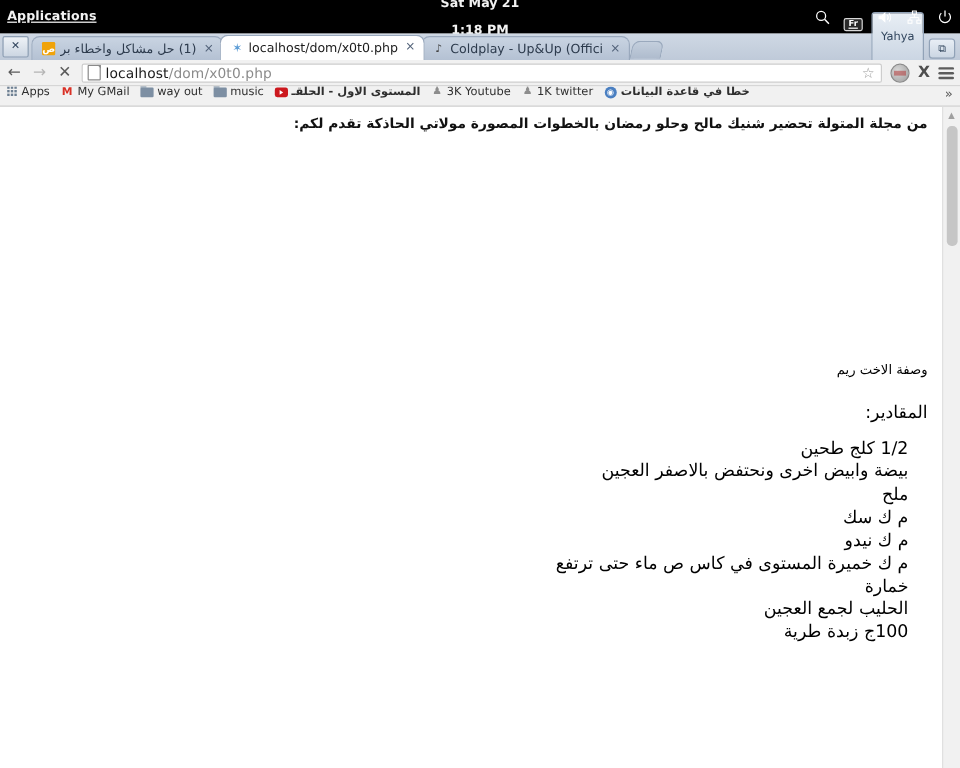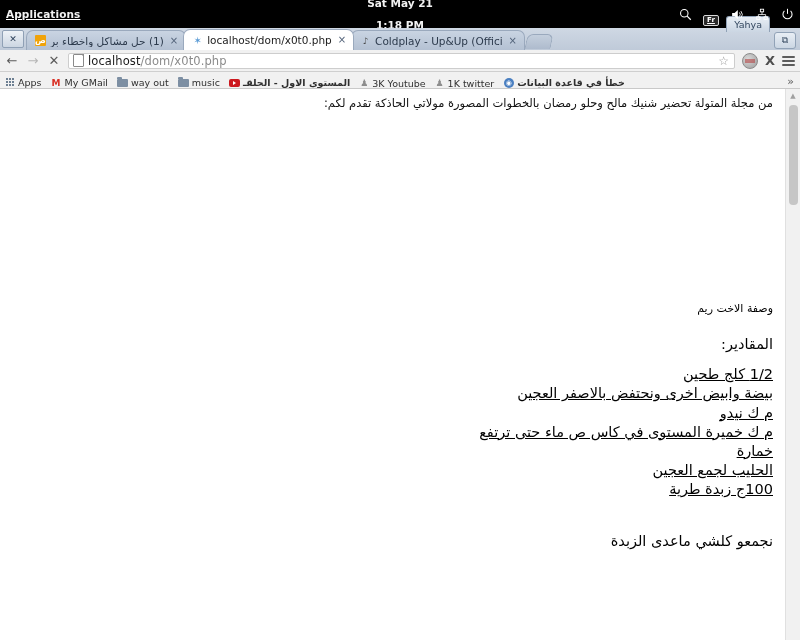--- a/index.html
+++ b/index.html
@@ -177,23 +177,23 @@
     margin-left: 4px;
     background: linear-gradient(#c4cfdd, #aebbcd);
     border: 1px solid #9aa9bd;
     border-bottom: none;
     border-radius: 6px 6px 0 0;
     transform: skewX(-12deg);
   }
   .user-chip {
     position: absolute;
     right: 30px;
-    bottom: 18px;
+    bottom: 0;
     height: 15px;
-    padding: 0 7px;
+    padding: 12px 7px;
     font-size: 9.5px;
     color: #33475f;
     background: linear-gradient(#e8eef5, #cbd6e3);
     border: 1px solid #91a2b7;
     border-bottom: none;
     border-radius: 3px 3px 0 0;
     display: flex;
     align-items: center;
   }
   .win-restore {
@@ -316,21 +316,21 @@
     background: #5c5c5c;
     border-radius: 1px;
   }
 
   
   .bookmarks {
     height: 17px;
     background: #f1f1f1;
     border-bottom: 1px solid #c9c9c9;
     display: flex;
-    align-items: flex-end;
+    align-items: flex-start;
     padding: 0 4px;
     gap: 9px;
     box-sizing: border-box;
     font-size: 9.5px;
     color: #333333;
     overflow: hidden;
     white-space: nowrap;
   }
   .bm {
     display: inline-flex;
@@ -429,20 +429,21 @@
     box-sizing: border-box;
   }
   .intro-line {
     font-size: 11.5px;
     line-height: 1.45;
     color: #111111;
     direction: rtl;
     text-align: right;
     white-space: nowrap;
     margin: 0;
+    font-weight: bold;
   }
   .recipe-block {
     position: absolute;
     top: 212px;
     right: 12px;
     left: 8px;
     direction: rtl;
     text-align: right;
     font-size: 14.5px;
     line-height: 1.6;
@@ -453,23 +454,22 @@
     margin: 0 0 16px 0;
     line-height: 1.5;
   }
   .section-head {
     font-size: 14.5px;
     margin: 0 0 10px 0;
     line-height: 1.5;
   }
   .ingredient-list {
     list-style: none;
-    margin: 0 0 18px 0;
+    margin: 0 16px 18px 0;
     padding: 0;
-    text-decoration: underline;
   }
   .ingredient-list li {
     font-size: 14.5px;
     line-height: 1.32;
     margin: 0;
     white-space: nowrap;
   }
   .method-line {
     font-size: 14.5px;
     line-height: 1.5;
@@ -664,29 +664,30 @@
     <p class="intro-line">من مجلة المتولة تحضير شنيك مالح وحلو رمضان بالخطوات المصورة مولاتي الحاذكة تقدم لكم:</p>
 
     <div class="recipe-block">
       <p class="recipe-title">وصفة الاخت ريم</p>
 
       <p class="section-head">المقادير:</p>
 
       <ul class="ingredient-list">
         <li>1/2 كلج طحين</li>
         <li>بيضة وابيض اخرى ونحتفض بالاصفر العجين</li>
+        <li>ملح</li>
+        <li>م ك سك</li>
         <li>م ك نيدو</li>
         <li>م ك خميرة المستوى في كاس ص ماء حتى ترتفع</li>
         <li>خمارة</li>
         <li>الحليب لجمع العجين</li>
         <li>100ج زبدة طرية</li>
       </ul>
 
       <div class="spacer-sm"></div>
-      <p class="method-line">نجمعو كلشي ماعدى الزبدة</p>
     </div>
   </div>
 
   <div class="scrollbar">
     <div class="sb-arrow">▲</div>
     <div class="sb-thumb"></div>
     <div class="sb-arrow bottom">▼</div>
   </div>
 
 </div>

